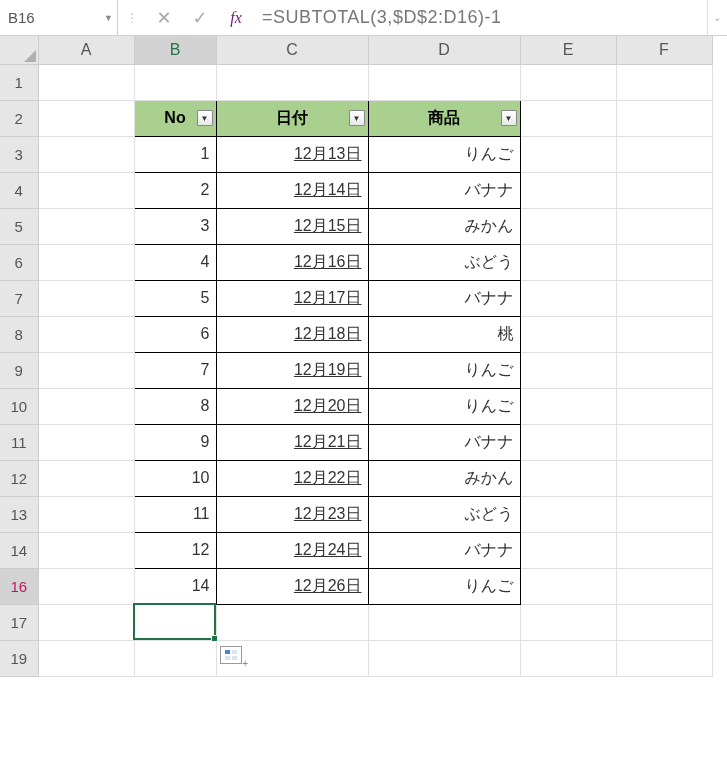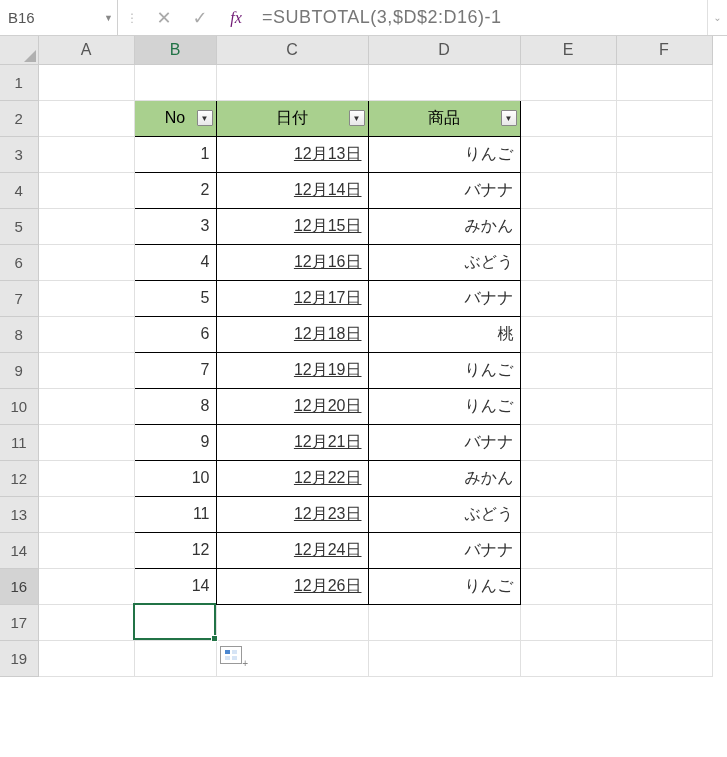--- a/index.html
+++ b/index.html
@@ -126,21 +126,21 @@
       background: #e6e6e6;
       border-right: 1px solid #ccc;
       border-bottom: 1px solid #ccc;
       font-weight: normal;
       color: #555;
       font-size: 15px;
       text-align: center;
     }
     th.row-head.active {
       background: #d3d3d3;
-      color: #404040;
+      color: #be185d;
     }
     td.cell {
       border-right: 1px solid #e0e0e0;
       border-bottom: 1px solid #e0e0e0;
       height: 36px;
       padding: 0 6px;
       font-size: 16px;
       color: #333;
       background: #fff;
       position: relative;
@@ -152,21 +152,21 @@
     .cB { width: 82px; }
     .cC { width: 152px; }
     .cD { width: 152px; }
     .cE { width: 96px; }
     .cF { width: 96px; }
 
     
     td.tbl { border: 1px solid #000; }
     td.header-cell {
       background: #a9d08e;
-      font-weight: normal;
+      font-weight: bold;
       text-align: center;
       color: #000;
       position: relative;
     }
     .filter-btn {
       position: absolute;
       right: 3px;
       top: 50%;
       transform: translateY(-50%);
       width: 16px;

